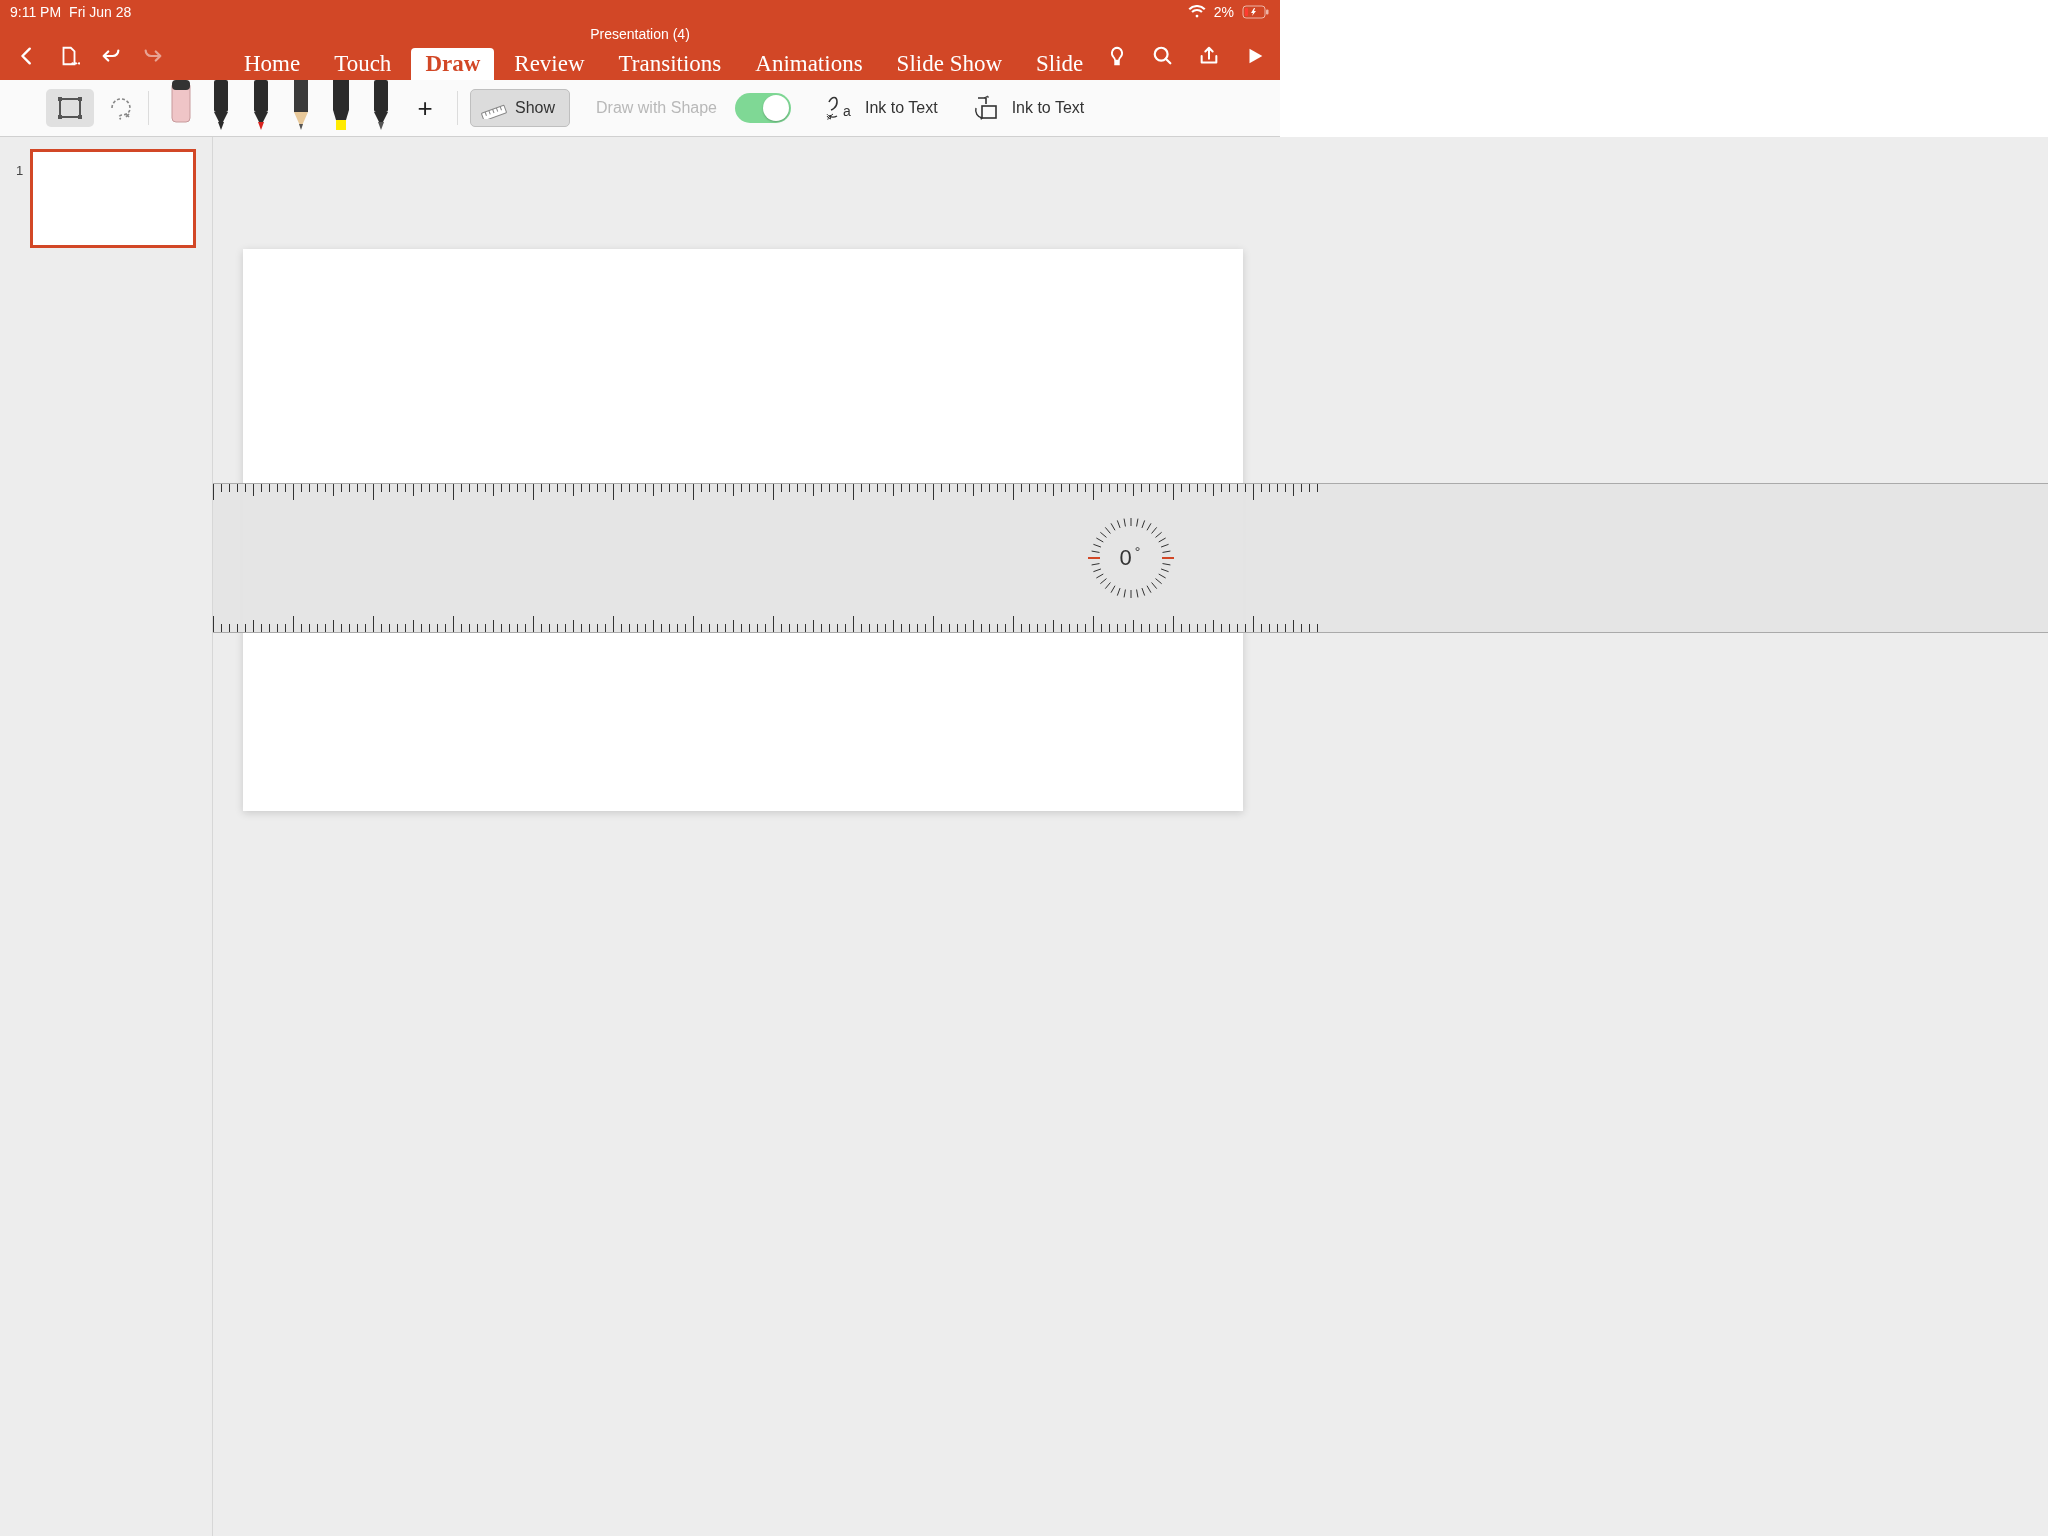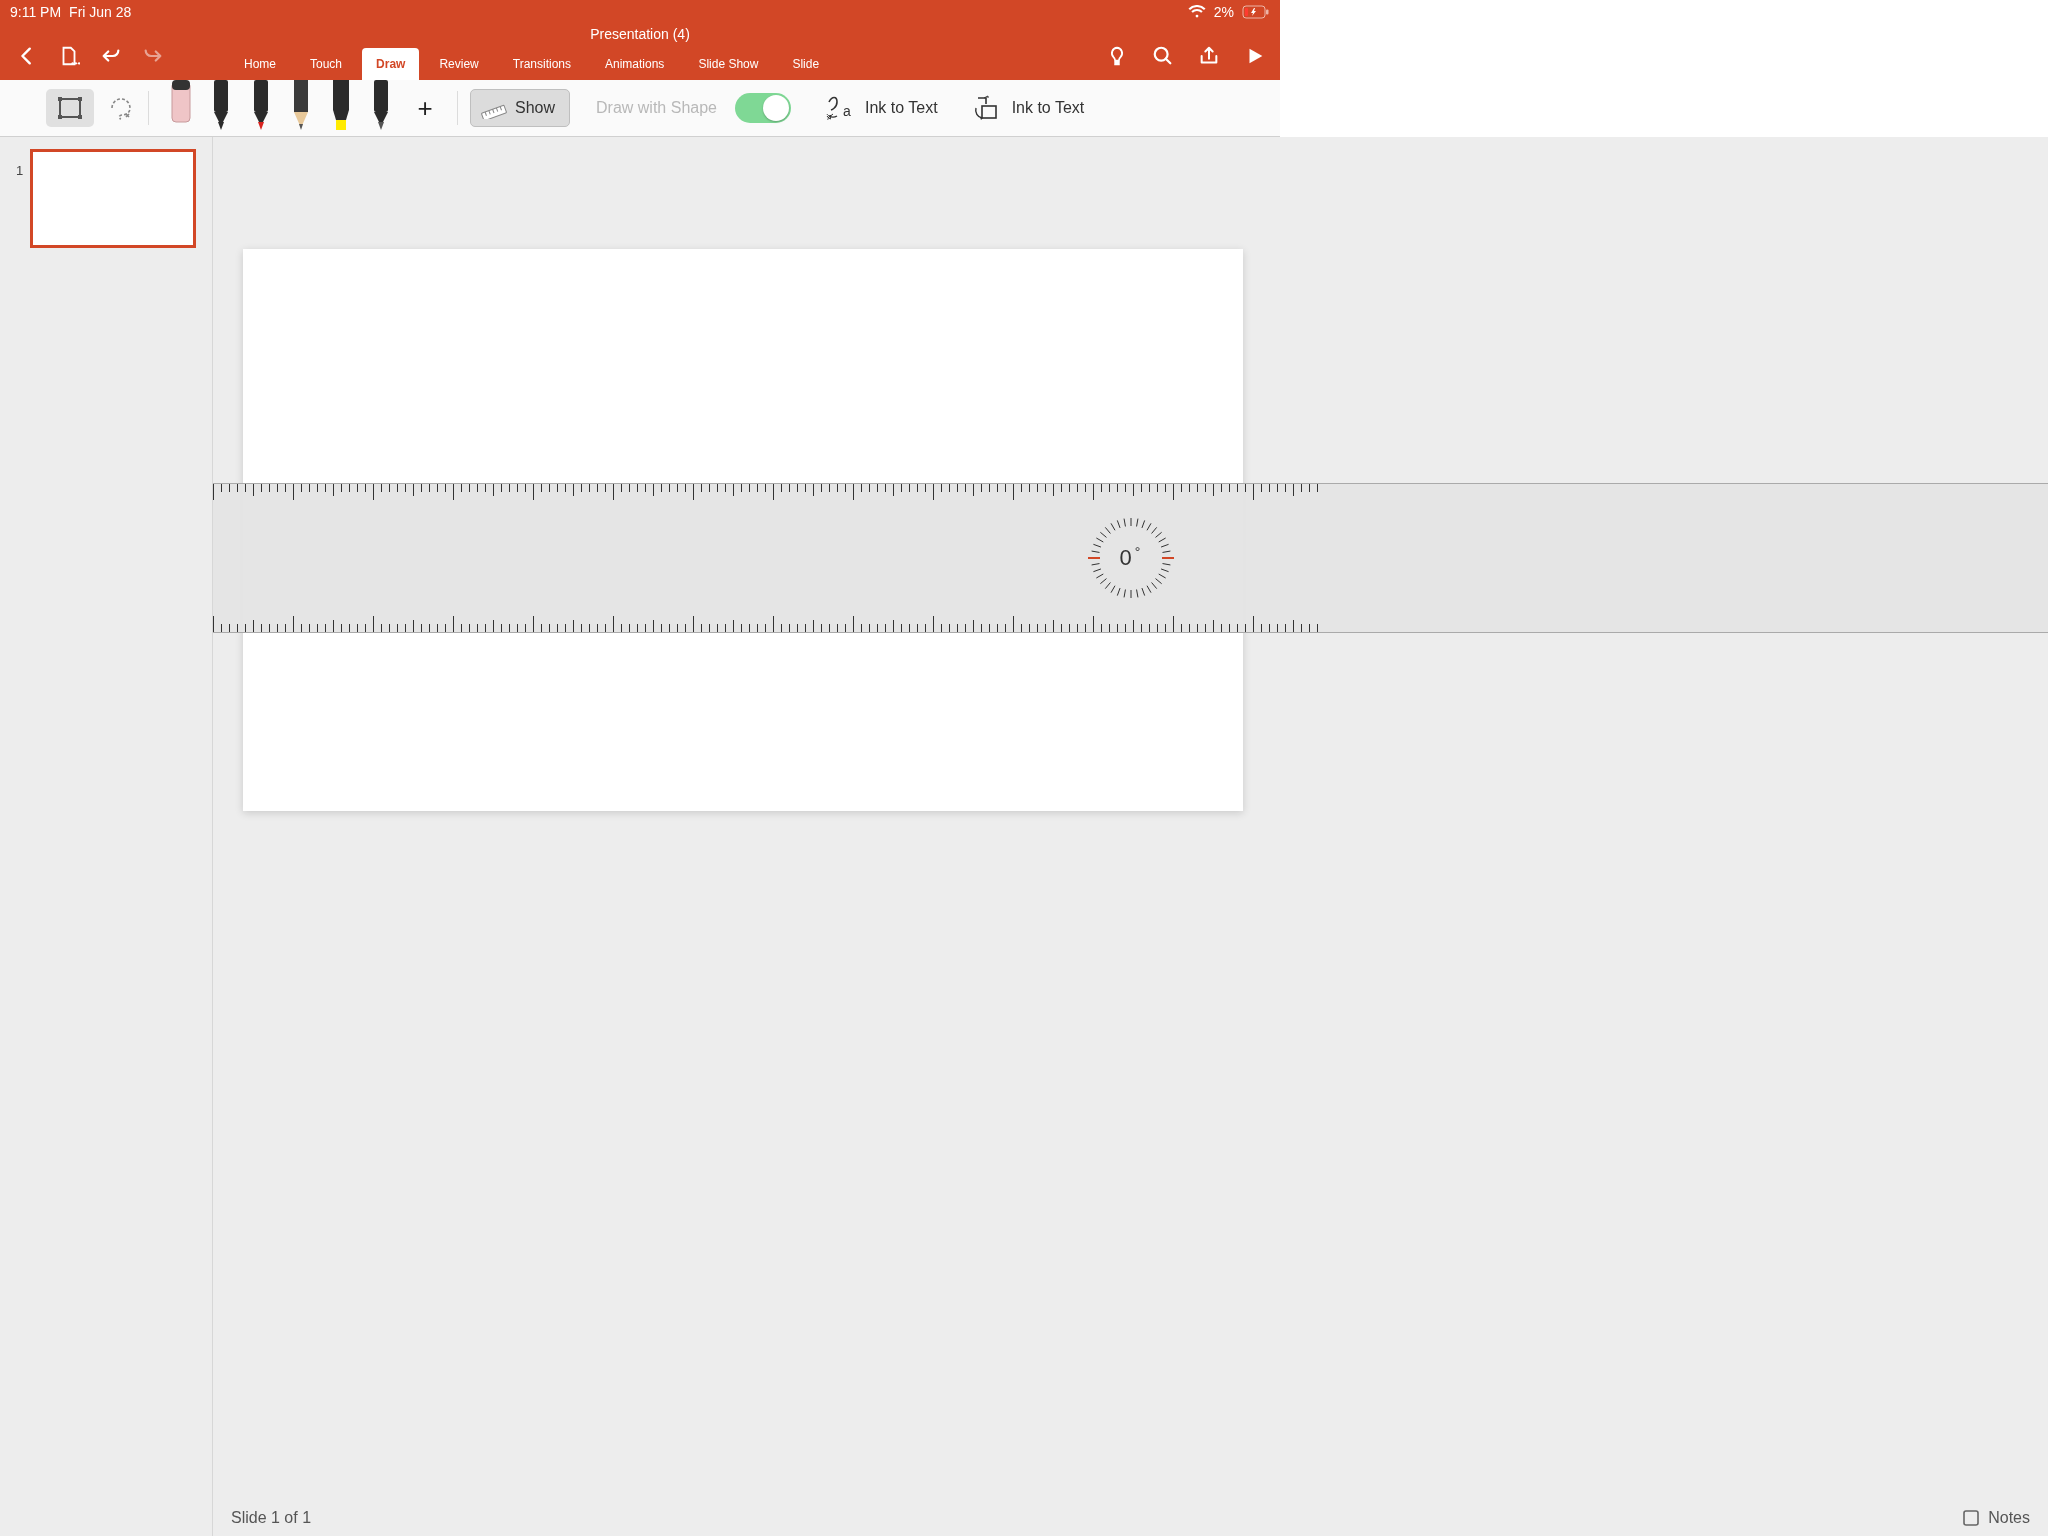--- a/index.html
+++ b/index.html
@@ -9,21 +9,21 @@
   .status-left, .status-right { display:flex; align-items:center; gap:8px; }
   .wifi-icon svg, .batt-icon svg { display:block; }
   
   .top-bar { height: 56px; background: #d24726; color:#fff; position:relative; }
   .title-row { position:absolute; top:2px; left:0; right:0; text-align:center; font-size:14px; font-weight:400; color:#fff; }
   .quick { position:absolute; left:6px; top:0; height:56px; display:flex; align-items:flex-end; padding-bottom:6px; }
   .quick .qbtn { width:42px; height:36px; display:flex; align-items:center; justify-content:center; }
   .right-actions { position:absolute; right:6px; top:0; height:56px; display:flex; align-items:flex-end; padding-bottom:6px; gap:8px;}
   .right-actions .qbtn { width:38px; height:36px; display:flex; align-items:center; justify-content:center;}
   .tabs { position:absolute; left:230px; bottom:0; display:flex; align-items:flex-end; height:36px; }
-  .tab { padding:0 14px; height:32px; line-height:32px; color:#fff; font-size:12px; font-weight:400; margin-right:6px; border-radius:4px 4px 0 0;}
+  .tab { padding:0 14px; height:32px; line-height:32px; color:#fff; font-size:23px; font-weight:400; margin-right:6px; border-radius:4px 4px 0 0;font-family:Liberation Serif, serif;}
   .tab.active { background:#fff; color:#d24726; font-weight:600; }
   
   .ribbon { height:57px; background:#fafafa; border-bottom:1px solid #d0d0d0; display:flex; align-items:center; padding-left:46px; }
   .rb-group { display:flex; align-items:center; height:100%; }
   .sep { width:1px; height:34px; background:#dcdcdc; margin:0 12px; }
   .sel-rect { width:48px; height:38px; background:#e0e0e0; display:flex; align-items:center; justify-content:center; border-radius:5px; margin-right:12px;}
   .lasso { width:30px; height:30px; display:flex; align-items:center; justify-content:center;}
   
   .pen { width:40px; height:56px; display:flex; align-items:flex-start; justify-content:center; overflow:hidden; }
   .add-pen { width:40px; height:40px; display:flex; align-items:center; justify-content:center; font-size:26px; font-weight:200; color:#222; margin-left:4px;}
@@ -587,22 +587,13 @@
               <line x1="30.055355413578603" y1="10.92983613485093" x2="27.319194266973255" y2="3.4122951685636593" stroke="#333" stroke-width="1"></line>
               <line x1="35.4432583146582" y1="9.486151903609347" x2="34.05407289332275" y2="1.6076898795116819" stroke="#333" stroke-width="1"></line>
             </g>
           </svg>
         <div class="dial-mark-left"></div>
           <div class="dial-mark-right"></div>
         <div class="angle-val"><span>0</span><span class="angle-deg">°</span></div>
       </div>
     </div>
   </div>
-  <div class="footer">
-    <span>Slide 1 of 1</span>
-    <div class="notes-btn">
-      <svg width="18" height="18" viewBox="0 0 18 18">
-          <rect x="2" y="2" width="14" height="14" rx="2" fill="none" stroke="#666" stroke-width="1.6"></rect>
-        </svg>
-      <span>Notes</span>
-    </div>
-  </div>
 </div>
 
 </body></html>

